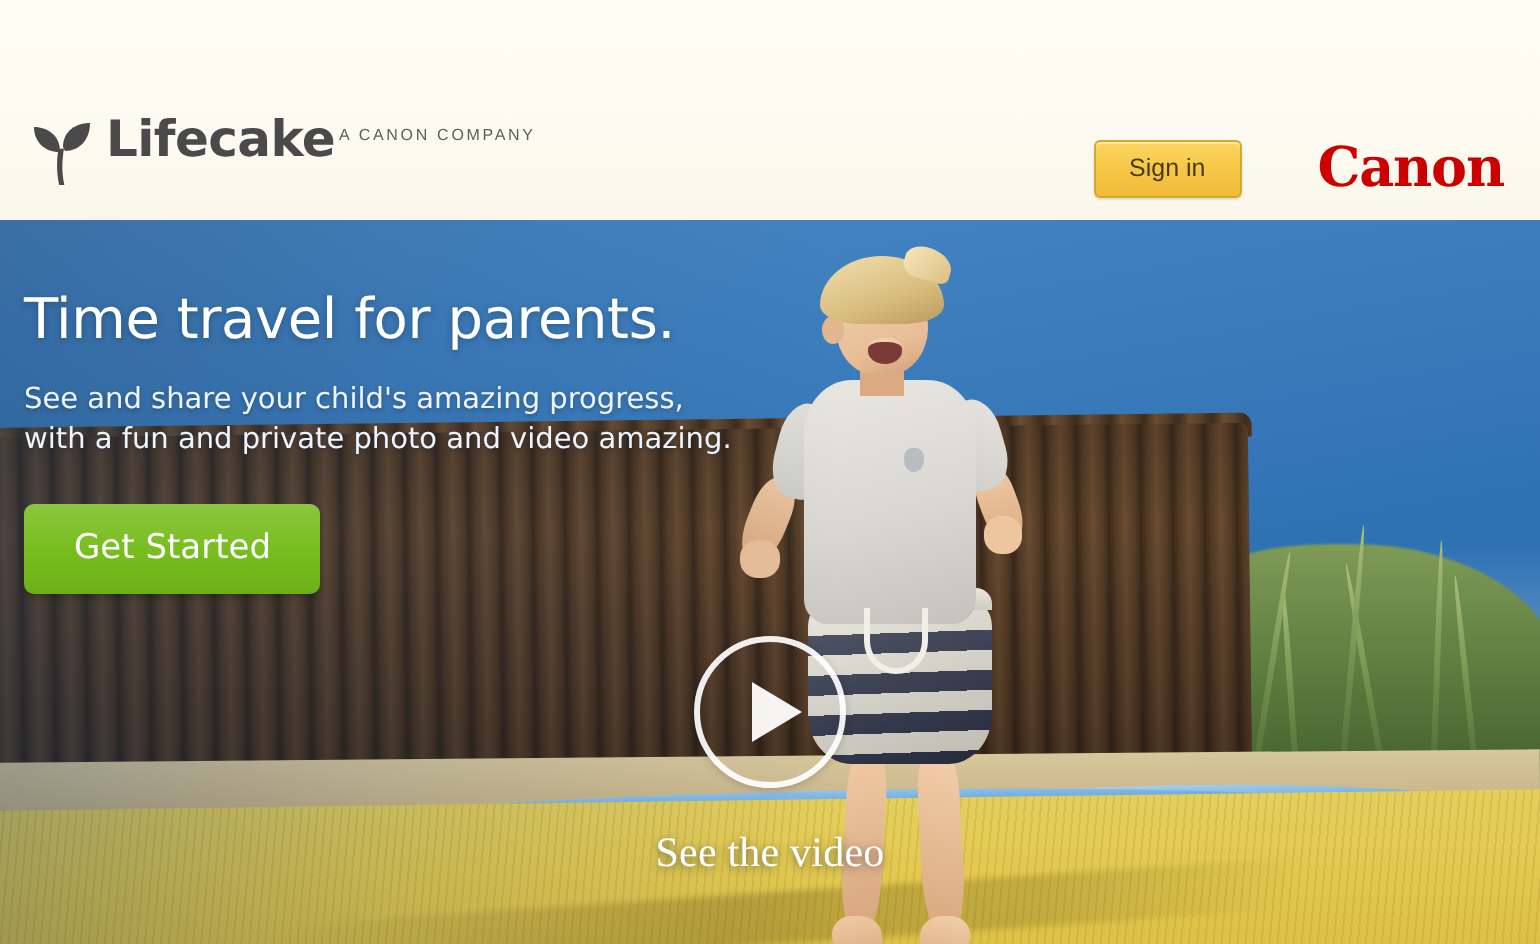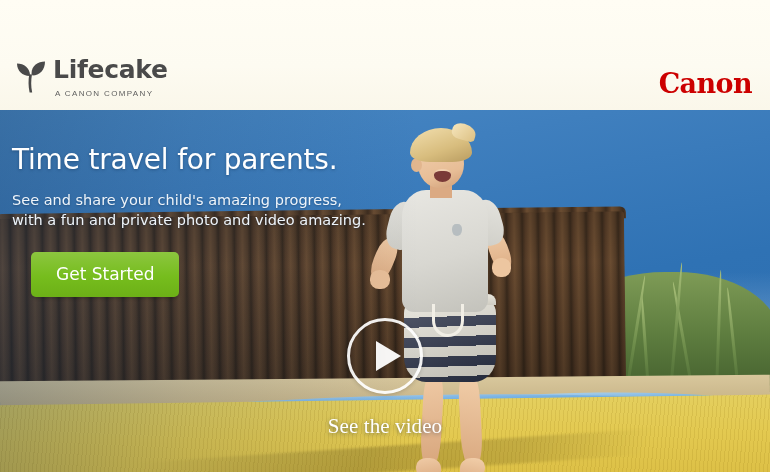--- a/index.html
+++ b/index.html
@@ -43,21 +43,21 @@
   }
   .logo-mark {
     width: 30px;
     height: 34px;
     margin-right: 7px;
     margin-top: 3px;
     flex: none;
   }
   .logo-text-wrap {
     display: flex;
-    flex-direction: column;
+    flex-direction: row;
     justify-content: flex-start;
   }
   .logo-word {
     font-size: 25px;
     font-weight: bold;
     color: #4a4a4a;
     letter-spacing: -0.3px;
     line-height: 26px;
     font-family: "DejaVu Sans", sans-serif;
   }
@@ -402,21 +402,20 @@
     font-size: 17px;
     color: #ffffff;
     background: linear-gradient(180deg, #84c járt 0%, #76bd21 100%);
     background: linear-gradient(180deg, #8cc63f 0%, #76bd1d 55%, #6cb017 100%);
     border: none;
     border-radius: 5px;
     cursor: pointer;
     box-shadow: 0 2px 3px rgba(0,0,0,0.18);
     line-height: 18px;
     font-family: "DejaVu Sans", sans-serif;
-    margin-left: 19px;
   }
 
   
   .video-cta {
     position: absolute;
     left: 0; right: 0;
     top: 208px;
     display: flex;
     flex-direction: column;
     align-items: center;
@@ -462,20 +461,21 @@
           <path d="M13.5 16 C6.5 16 1 11 1 3.5 C8 3.5 14 8 14 15.5 Z" fill="#4a4a4a"></path>
           <path d="M13.2 14.5 C12.3 20 12.2 26 13.6 32.5 L16.2 32.5 C14.8 26 15 20 16 14.2 Z" fill="#4a4a4a"></path>
         </svg>
         <div class="logo-text-wrap">
           <div class="logo-word">Lifecake</div>
           <div class="logo-sub">A CANON COMPANY</div>
         </div>
       </div>
 
       <div class="header-right">
+        <div class="signin-btn">Sign in</div>
         <div class="canon-logo">Canon</div>
       </div>
 
     </div>
   </div>
 
   <div class="hero">
 
     <div class="sky"></div>
     <div class="sky-haze"></div>

